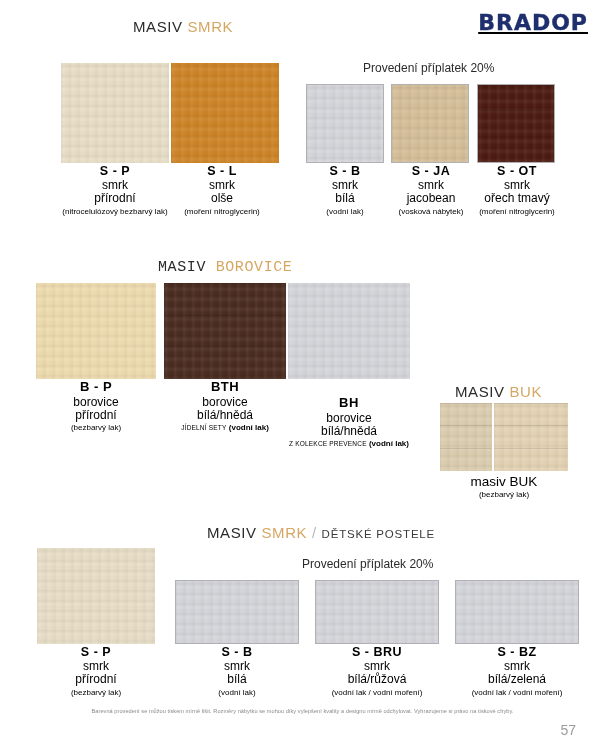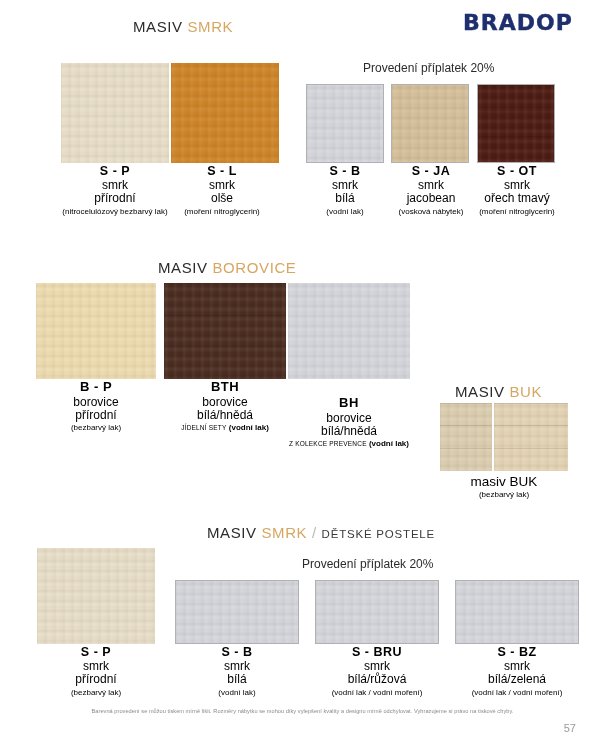--- a/index.html
+++ b/index.html
@@ -15,21 +15,22 @@
     color: #000000;
     overflow: hidden;
   }
 
   
   .logo {
     position: absolute;
     top: 12px;
     right: 12px;
     width: 140px;
-    text-align: center;
+    text-align: right;
+    text-decoration: underline;
   }
   .logo-word {
     font-family: "DejaVu Sans", sans-serif;
     font-weight: bold;
     font-size: 22px;
     letter-spacing: 1px;
     color: #1f2f6e;
     line-height: 1;
     -webkit-text-stroke: 0.4px #1f2f6e;
   }
@@ -164,21 +165,21 @@
     font-size: 5.6px;
     color: #8a8a8a;
     text-align: center;
     letter-spacing: 0.05px;
     line-height: 1.4;
   }
   .page-no {
     position: absolute;
     right: 24px;
     top: 722px;
-    font-size: 11px;
+    font-size: 14px;
     color: #9a9a9a;
   }
 </style>
 </head>
 <body>
 
 <div class="logo">
   <div class="logo-word">BRADOP</div>
 </div>
 
@@ -228,21 +229,21 @@
   <span class="l2">jacobean</span>
   <span class="note">(vosková nábytek)</span>
 </div>
 <div class="cap" style="left:470px; top:164px; width:94px;">
   <span class="code">S - OT</span>
   <span class="l1">smrk</span>
   <span class="l2">ořech tmavý</span>
   <span class="note">(moření nitroglycerin)</span>
 </div>
 
-<div class="sec-head" style="left:158px; top:259px;">
+<div class="sec-head" style="left:158px; top:259px;font-family:Liberation Mono, monospace;">
   <span>MASIV</span>
   <span class="accent">BOROVICE</span>
 </div>
 
 <div class="sw" style="left:36px; top:283px; width:120px; height:96px;">
   <div class="grain t-borovice"></div>
 </div>
 <div class="sw" style="left:164px; top:283px; width:122px; height:96px;">
   <div class="half grain plank t-tmave-hnede"></div>
 

